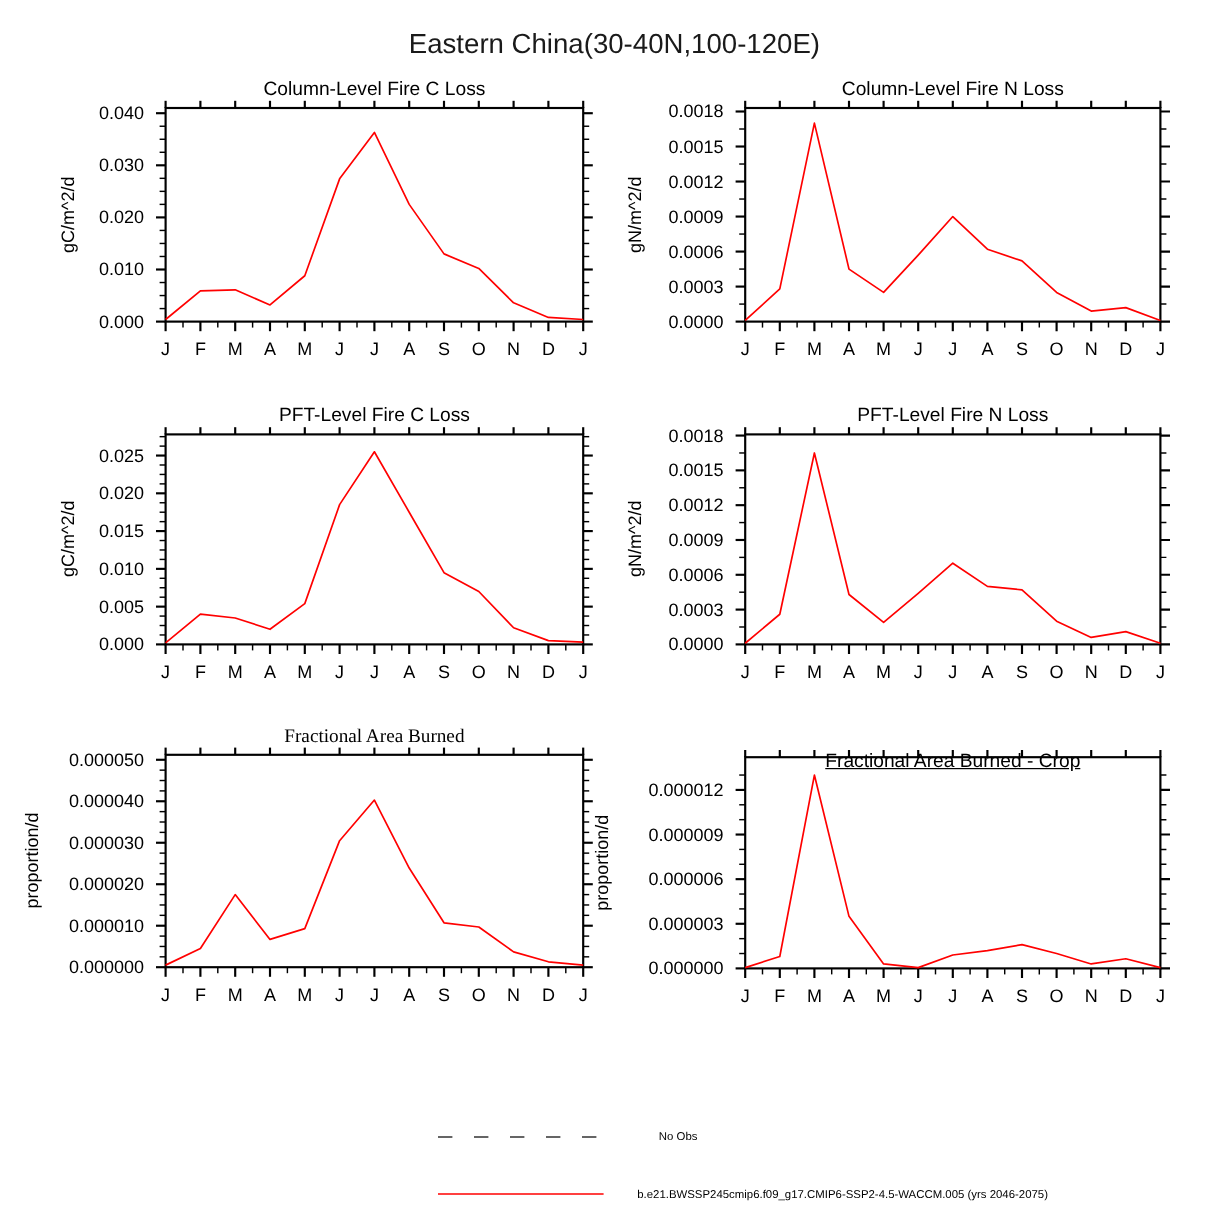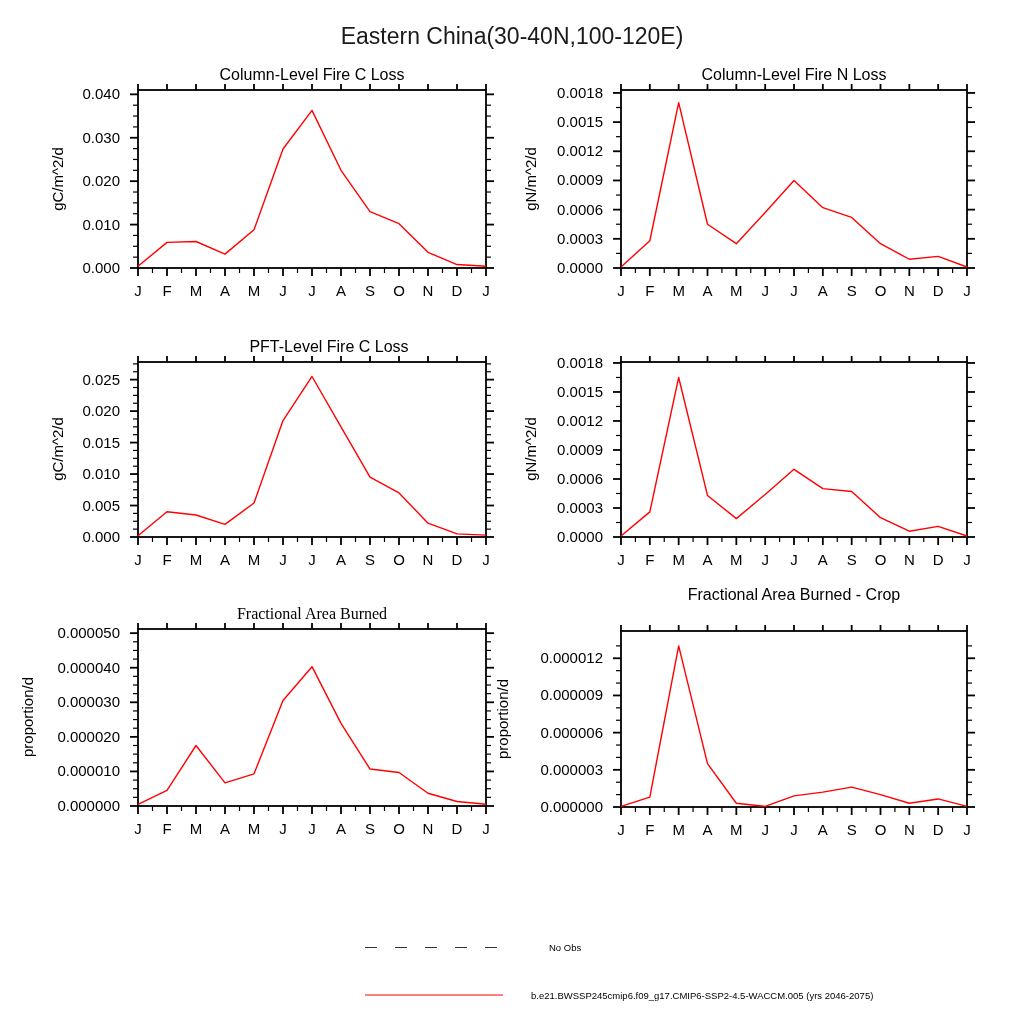--- a/index.html
+++ b/index.html
@@ -5,24 +5,24 @@
   html,body{margin:0;padding:0;background:#ffffff;}
   .page{position:relative;width:1024px;height:1024px;background:#ffffff;overflow:hidden;
         font-family:"Liberation Sans", sans-serif;color:#000;}
   #plots{position:absolute;left:0;top:0;}
   svg text{font-family:"Liberation Sans", sans-serif;fill:#000000;}
   .main-title{position:absolute;left:0;top:23px;width:1024px;text-align:center;
               font-size:23px;color:#1a1a1a;}
   .pt{position:absolute;text-align:center;font-size:16px;white-space:nowrap;}
   .pt0{left:138px;top:66px;width:348px;}
   .pt1{left:621px;top:66px;width:346px;}
-  .pt2{left:155px;top:338px;width:348px;}
+  .pt2{left:138px;top:338px;width:348px;}
   .pt3{left:621px;top:338px;width:346px;}
   .pt4{left:138px;top:605px;width:348px;font-family:Liberation Serif, serif;}
-  .pt5{left:621px;top:586px;width:346px;}
+  .pt5{left:621px;top:626px;width:346px;text-decoration:underline;}
   .yl{position:absolute;font-size:15px;white-space:nowrap;
       transform:translate(-50%,-50%) rotate(-90deg);}
   .yl0{left:57px;top:179px;}
   .yl1{left:530px;top:179px;}
   .yl2{left:57px;top:449px;}
   .yl3{left:530px;top:449px;}
   .yl4{left:27px;top:717px;}
   .yl5{left:502px;top:719px;}
   .legend-noobs-label{position:absolute;left:508px;top:942px;font-size:9.5px;line-height:11px;margin-left:41px;}
   .legend-series-label{position:absolute;left:507px;top:990px;font-size:9.5px;line-height:11px;padding-left:24px;}
@@ -602,20 +602,21 @@
       </g>
       <line x1="365" y1="947.5" x2="503" y2="947.5" stroke="#333333" stroke-width="1.2" stroke-dasharray="12 18"></line>
       <line x1="365" y1="995" x2="503" y2="995" stroke="#ff0000" stroke-width="1.2"></line>
     </svg>
 
   <div class="main-title">Eastern China(30-40N,100-120E)</div>
 
   <div class="pt pt1">Column-Level Fire N Loss</div>
   <div class="pt pt0">Column-Level Fire C Loss</div>
   <div class="pt pt2">PFT-Level Fire C Loss</div>
+  <div class="pt pt3">PFT-Level Fire N Loss</div>
   <div class="pt pt4">Fractional Area Burned</div>
   <div class="pt pt5">Fractional Area Burned - Crop</div>
 
   <div class="yl yl0">gC/m^2/d</div>
   <div class="yl yl1">gN/m^2/d</div>
   <div class="yl yl2">gC/m^2/d</div>
   <div class="yl yl3">gN/m^2/d</div>
   <div class="yl yl4">proportion/d</div>
   <div class="yl yl5">proportion/d</div>
 

